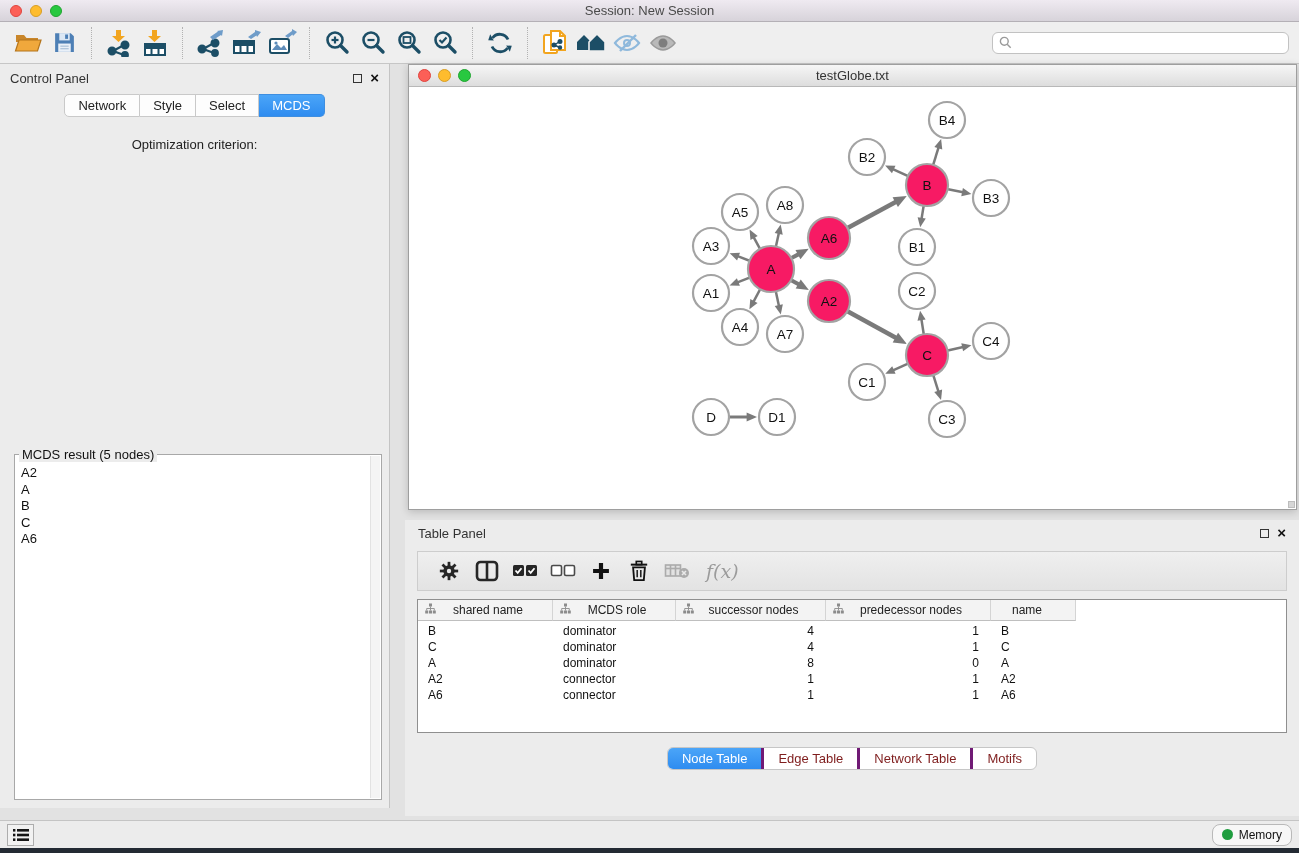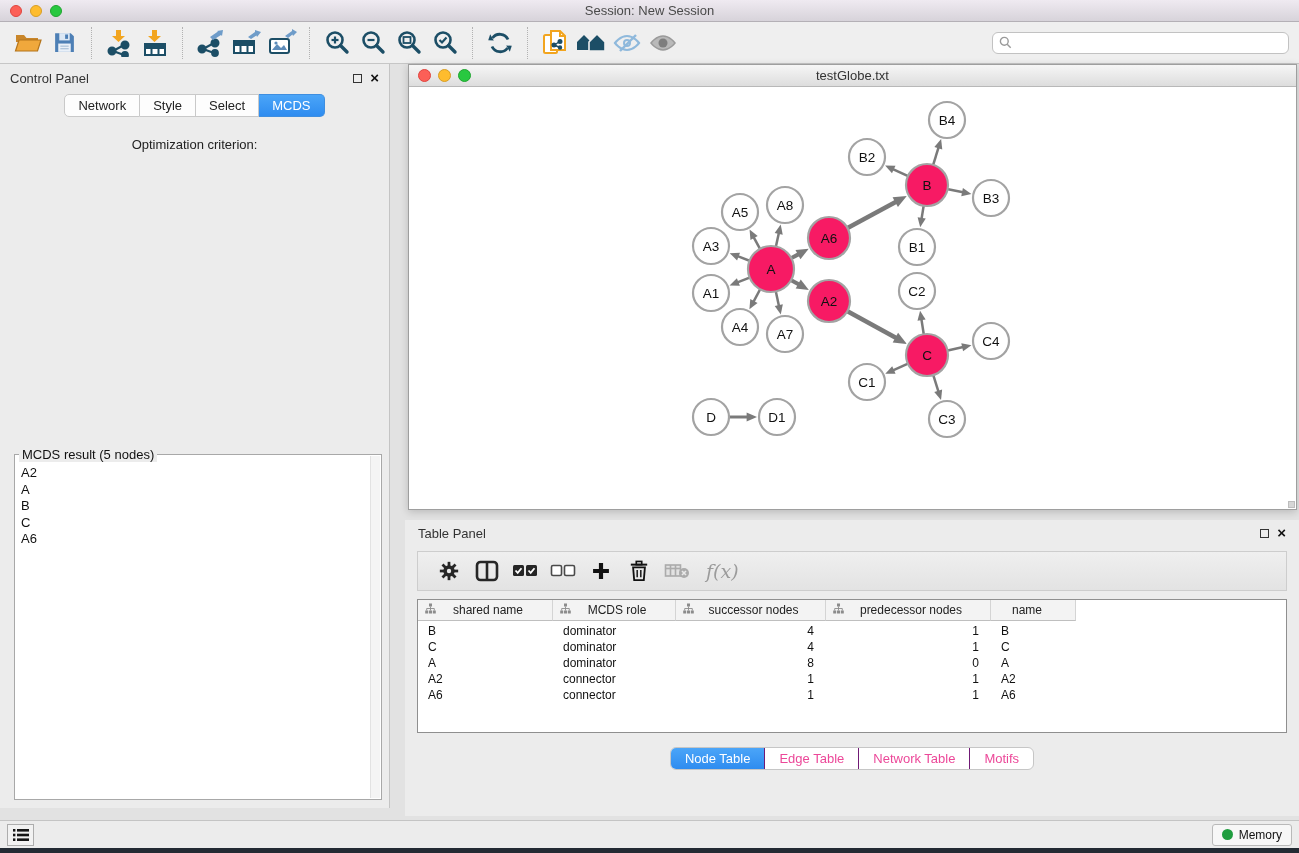--- a/index.html
+++ b/index.html
@@ -125,37 +125,37 @@
   .tr { display:flex; height:16px; font-size:12px; color:#111; align-items:center; }
   .td { overflow:hidden; white-space:nowrap; }
   .td.al { padding-left:10px; text-align:left; }
   .td.ar { padding-right:12px; text-align:right; }
   .tp-tabs { display:flex; justify-content:center; margin-top:14px; }
   .seg {
     display:inline-flex; border:1px solid #C6C6C6; border-radius:6px; overflow:hidden;
     background:#fff; height:23px;
   }
   .seg-item {
-    font-size:13px; padding:3px 14px; color:#ec4899; border-left:1px solid #701a75;
+    font-size:13px; padding:3px 14px; color:#7f1d1d; border-left:3px solid #701a75;
     display:flex; align-items:center;
   }
   .seg-item:first-child { border-left:none; }
   .seg-item.active { background:linear-gradient(#4BA5F8,#2E8CF0); color:#fff; }
   
   .status-bar {
     position:absolute; top:820px; left:0; right:0; height:28px; background:#ECECEC;
     border-top:1px solid #C4C4C4; display:flex; align-items:center;
     justify-content:space-between; padding:0 7px;
   }
   .console-btn {
     width:27px; height:22px; border:1px solid #ADADAD; background:#F2F2F2;
     display:flex; align-items:center; justify-content:center;
   }
   .memory-btn {
-    height:22px; border:1px solid #B9B9B9; border-radius:3px; background:#F7F7F7;
+    height:22px; border:1px solid #B9B9B9; border-radius:8px; background:#F7F7F7;
     display:flex; align-items:center; gap:6px; padding:0 9px; font-size:12px; color:#111;
   }
   .memory-dot { width:11px; height:11px; border-radius:50%; background:#1F9D3F; }
   .bottom-strip { position:absolute; top:848px; left:0; right:0; height:5px; background:#232A33; }
 </style>
 </head>
 <body>
 
 <div class="app">
 

